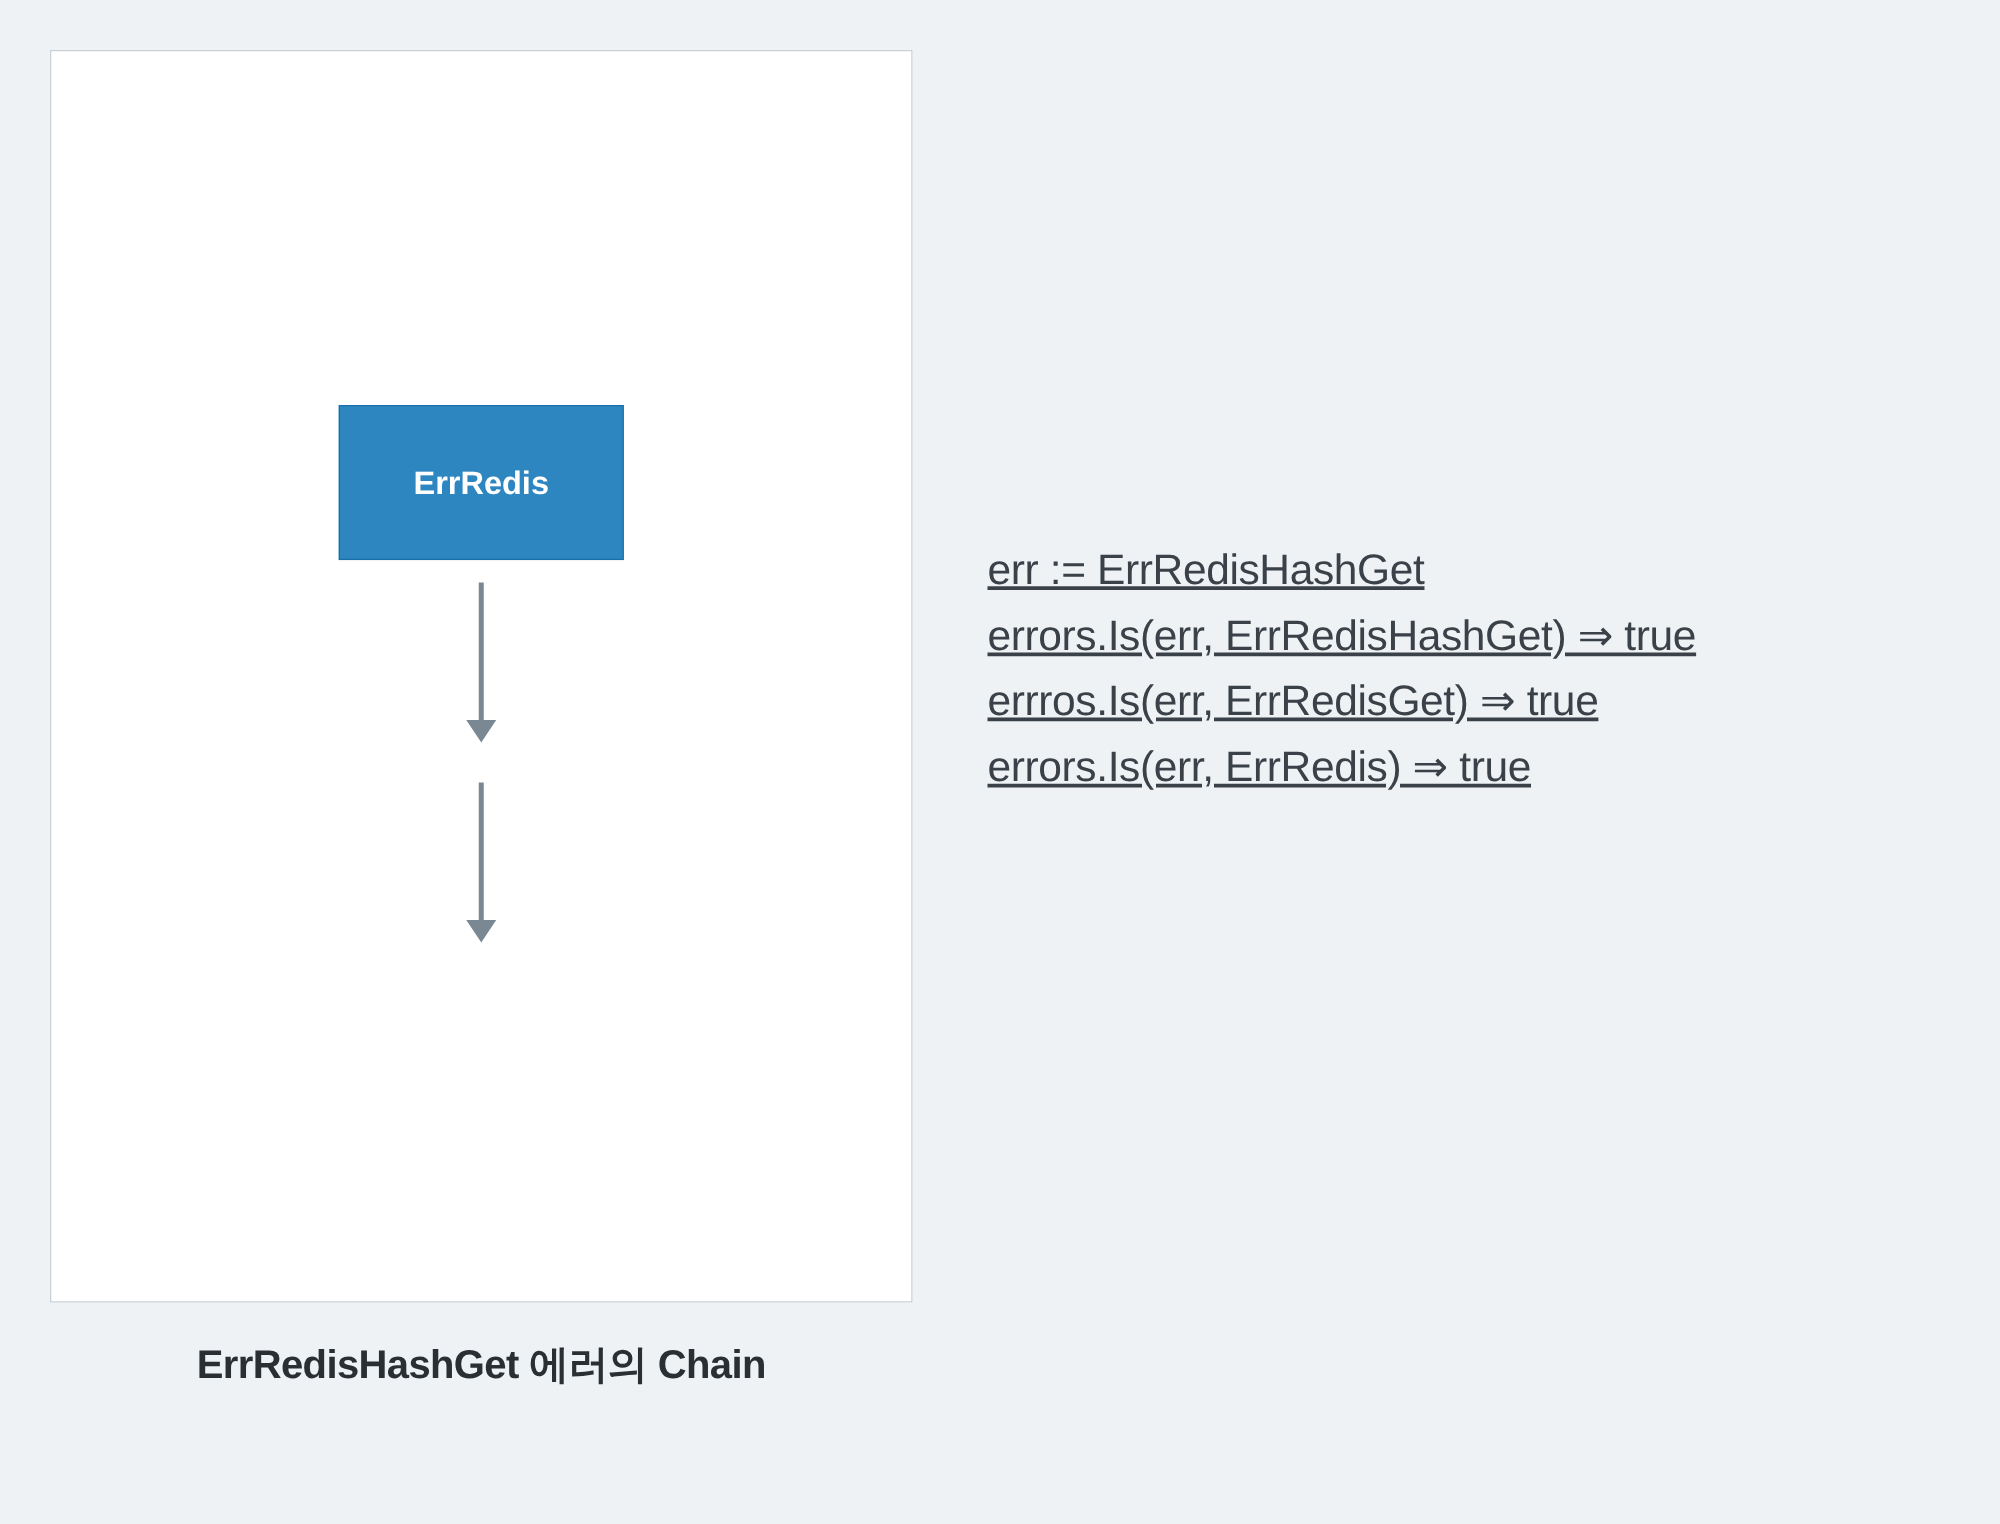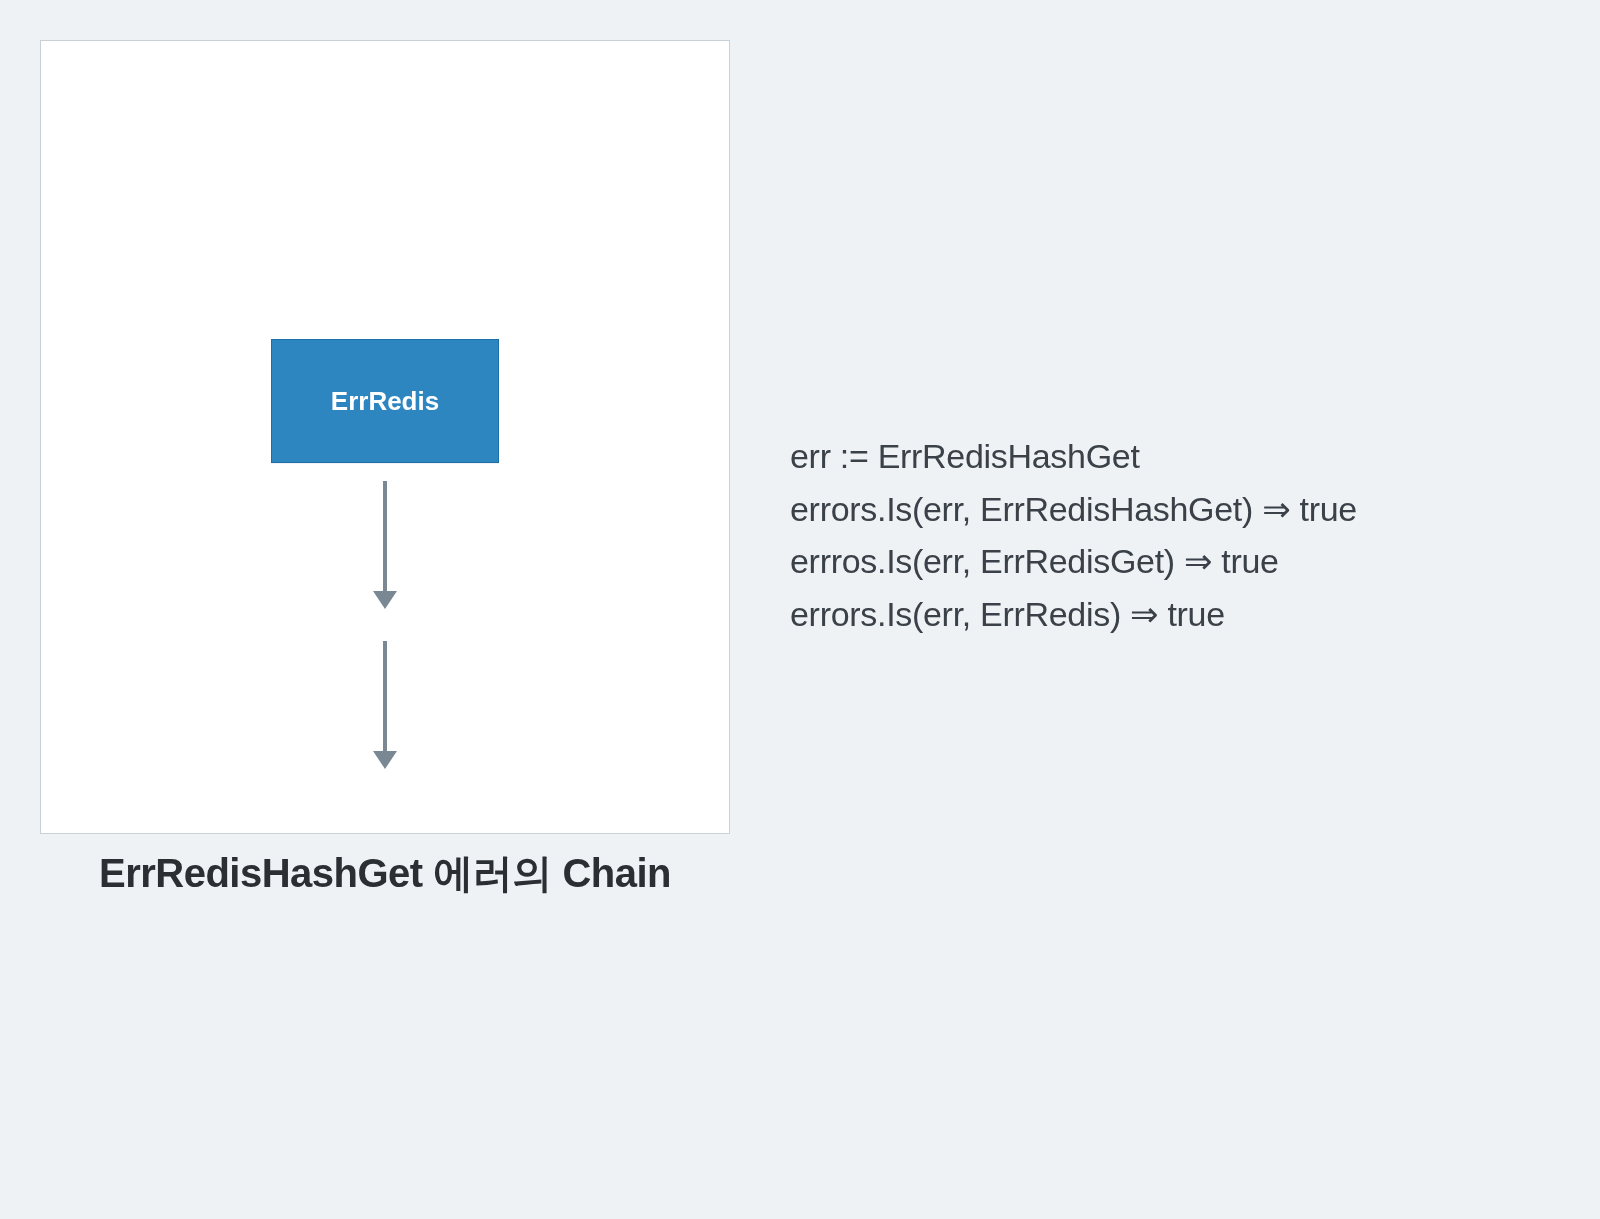--- a/index.html
+++ b/index.html
@@ -15,26 +15,26 @@
 }
 .left-column {
   display: flex;
   flex-direction: column;
   align-items: center;
 }
 .diagram-frame {
   background: #ffffff;
   border: 1px solid #c8d0d8;
   width: 690px;
-  height: 794px;
+  height: 1002px;
   padding: 60px 40px 50px 40px;
   display: flex;
   flex-direction: column;
   align-items: center;
-  justify-content: flex-end;
+  justify-content: center;
 }
 .box {
   background: #2e86c1;
   color: #ffffff;
   font-weight: 700;
   display: flex;
   align-items: center;
   justify-content: center;
   border: 1px solid #1b6fa8;
   box-shadow: 0 1px 0 rgba(0,0,0,0.05);
@@ -53,35 +53,35 @@
   height: 110px;
   background: #7a8894;
 }
 .arrow .head {
   width: 0; height: 0;
   border-left: 12px solid transparent;
   border-right: 12px solid transparent;
   border-top: 18px solid #7a8894;
 }
 .caption {
-  margin-top: 12px;
-  font-size: 40px;
+  margin-top: 28px;
+  font-size: 32px;
   font-weight: 800;
   color: #2a2f34;
   letter-spacing: -0.5px;
 }
 .right-column {
   margin-top: 390px;
   color: #3a4148;
   font-size: 34px;
   line-height: 1.55;
   font-weight: 400;
   letter-spacing: -0.3px;
 }
-.code-line { white-space: pre; }
+.code-line { white-space: pre; text-decoration: underline; }
 </style>
 </head>
 <body>
 
 <div class="left-column">
   <div class="diagram-frame">
     <div class="box box1">
       <span>ErrRedis</span>
     </div>
     <div class="arrow">

